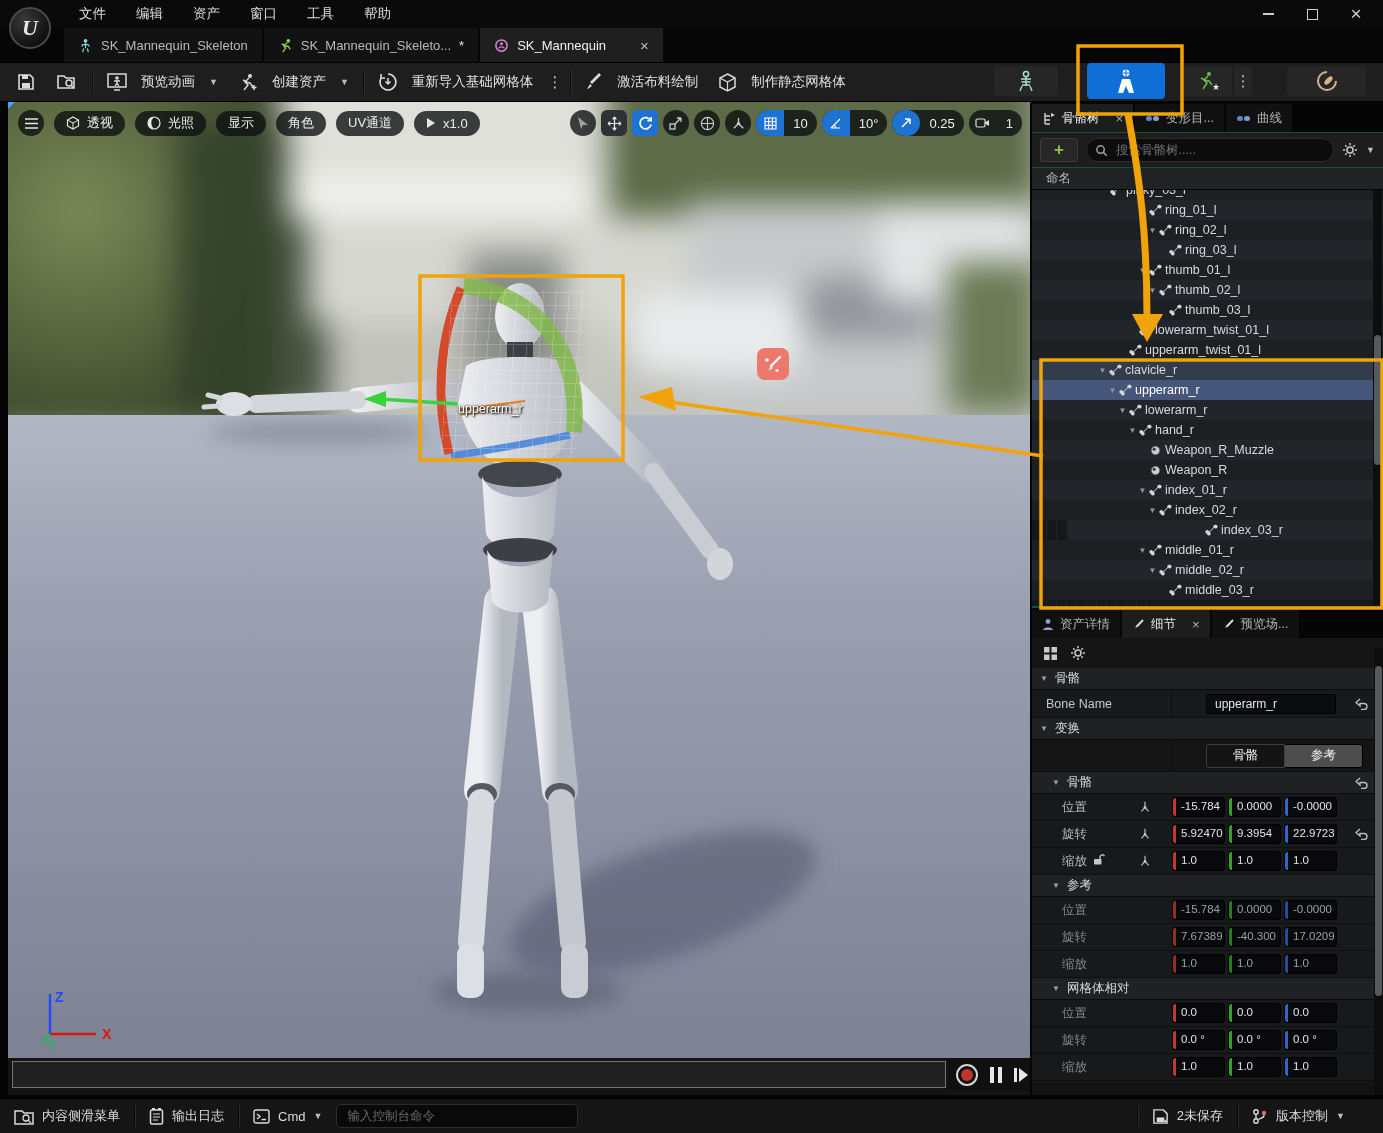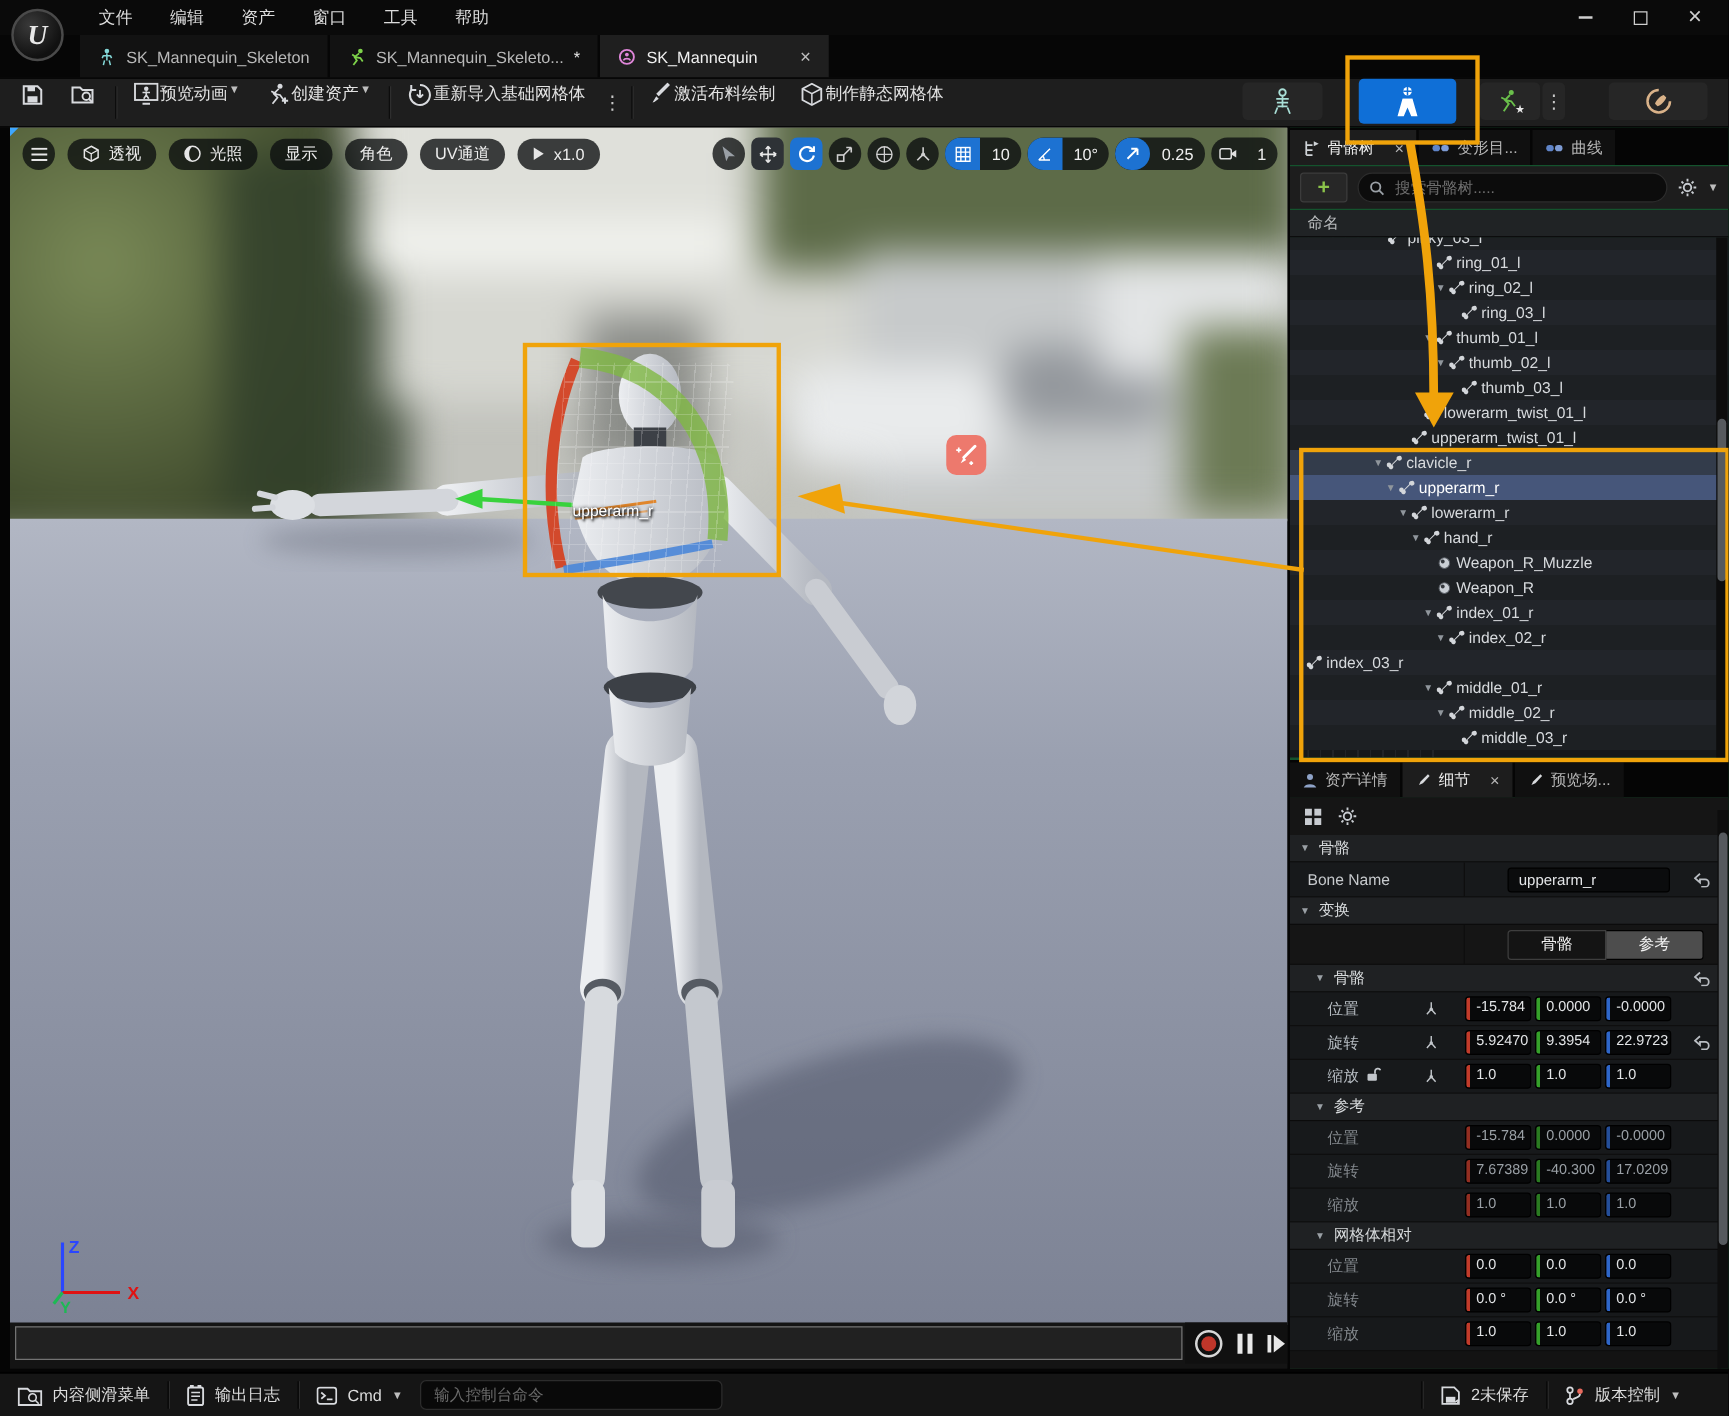--- a/index.html
+++ b/index.html
@@ -24,21 +24,21 @@
   
   #tabbar{left:0;top:28px;width:1383px;height:34px;background:#060606;display:flex;padding-left:64px}
   .doc-tab{height:34px;display:flex;align-items:center;gap:8px;padding:0 14px;background:#121212;margin-right:2px;color:#b9b9b9;font-size:13px}
   .doc-tab.active{background:#1f1f1f;color:#f0f0f0}
   .ticon{width:15px;height:15px;display:inline-flex}
   .tab-close{margin-left:26px;color:#bdbdbd;font-size:15px}
   .dirty{color:#e8e8e8}
 
   
   #toolbar{left:0;top:62px;width:1383px;height:40px;background:#1e1e1e;border-top:1px solid #000;border-bottom:1px solid #000;display:flex;align-items:center}
-  .tb-btn{display:flex;align-items:flex-start;gap:1px;padding:0 10px;height:32px;color:#e2e2e2;font-size:13.5px}
+  .tb-btn{display:flex;align-items:center;gap:14px;padding:0 10px;height:32px;color:#e2e2e2;font-size:13.5px}
   .tb-sep{width:1px;height:26px;background:#0c0c0c;margin:0 4px;box-shadow:1px 0 0 #2e2e2e}
   .caret{font-size:9px;color:#bdbdbd}
   .vdots{color:#c9c9c9;font-size:15px;letter-spacing:0;padding:0 4px}
   .tb-right-btn{position:absolute;top:66px;height:30px;background:#262626;border-radius:4px;display:flex;align-items:center;justify-content:center}
   #mesh-mode-btn{top:63px;height:36px;background:#0f6fd7}
 
   
   #viewport{left:8px;top:102px;width:1022px;height:993px;background:#0c0c0c;overflow:hidden}
   #backdrop{left:0;top:0;width:1022px;height:315px;overflow:hidden;background:#c2c3bd}
   #backdrop .blobs{position:absolute;left:-20px;top:-20px;width:1062px;height:355px;filter:blur(16px)}
@@ -718,21 +718,21 @@
           </div>
           <div class="tree-row even" style="padding-left: 114px;">
             <span class="exp">▼</span>
             <span class="nodeicon">
               <svg width="13" height="13" viewBox="0 0 16 16">
                 <path fill="#d3d6da" d="M12.4 1a2.3 2.3 0 0 0-2.1 3.2L5 9.5A2.3 2.3 0 1 0 2.4 12 2.3 2.3 0 1 0 6 9.9l5.3-5.3A2.3 2.3 0 1 0 12.4 1z"></path>
               </svg>
             </span>
             <span>index_02_r</span>
           </div>
-          <div class="tree-row odd" style="">
+          <div class="tree-row odd" style="padding-left: 124px; margin-left: 36px;">
             <span class="exp"></span>
             <span class="nodeicon">
               <svg width="13" height="13" viewBox="0 0 16 16">
                 <path fill="#d3d6da" d="M12.4 1a2.3 2.3 0 0 0-2.1 3.2L5 9.5A2.3 2.3 0 1 0 2.4 12 2.3 2.3 0 1 0 6 9.9l5.3-5.3A2.3 2.3 0 1 0 12.4 1z"></path>
               </svg>
             </span>
             <span>index_03_r</span>
           </div>
           <div class="tree-row even" style="padding-left: 104px;">
             <span class="exp">▼</span>

